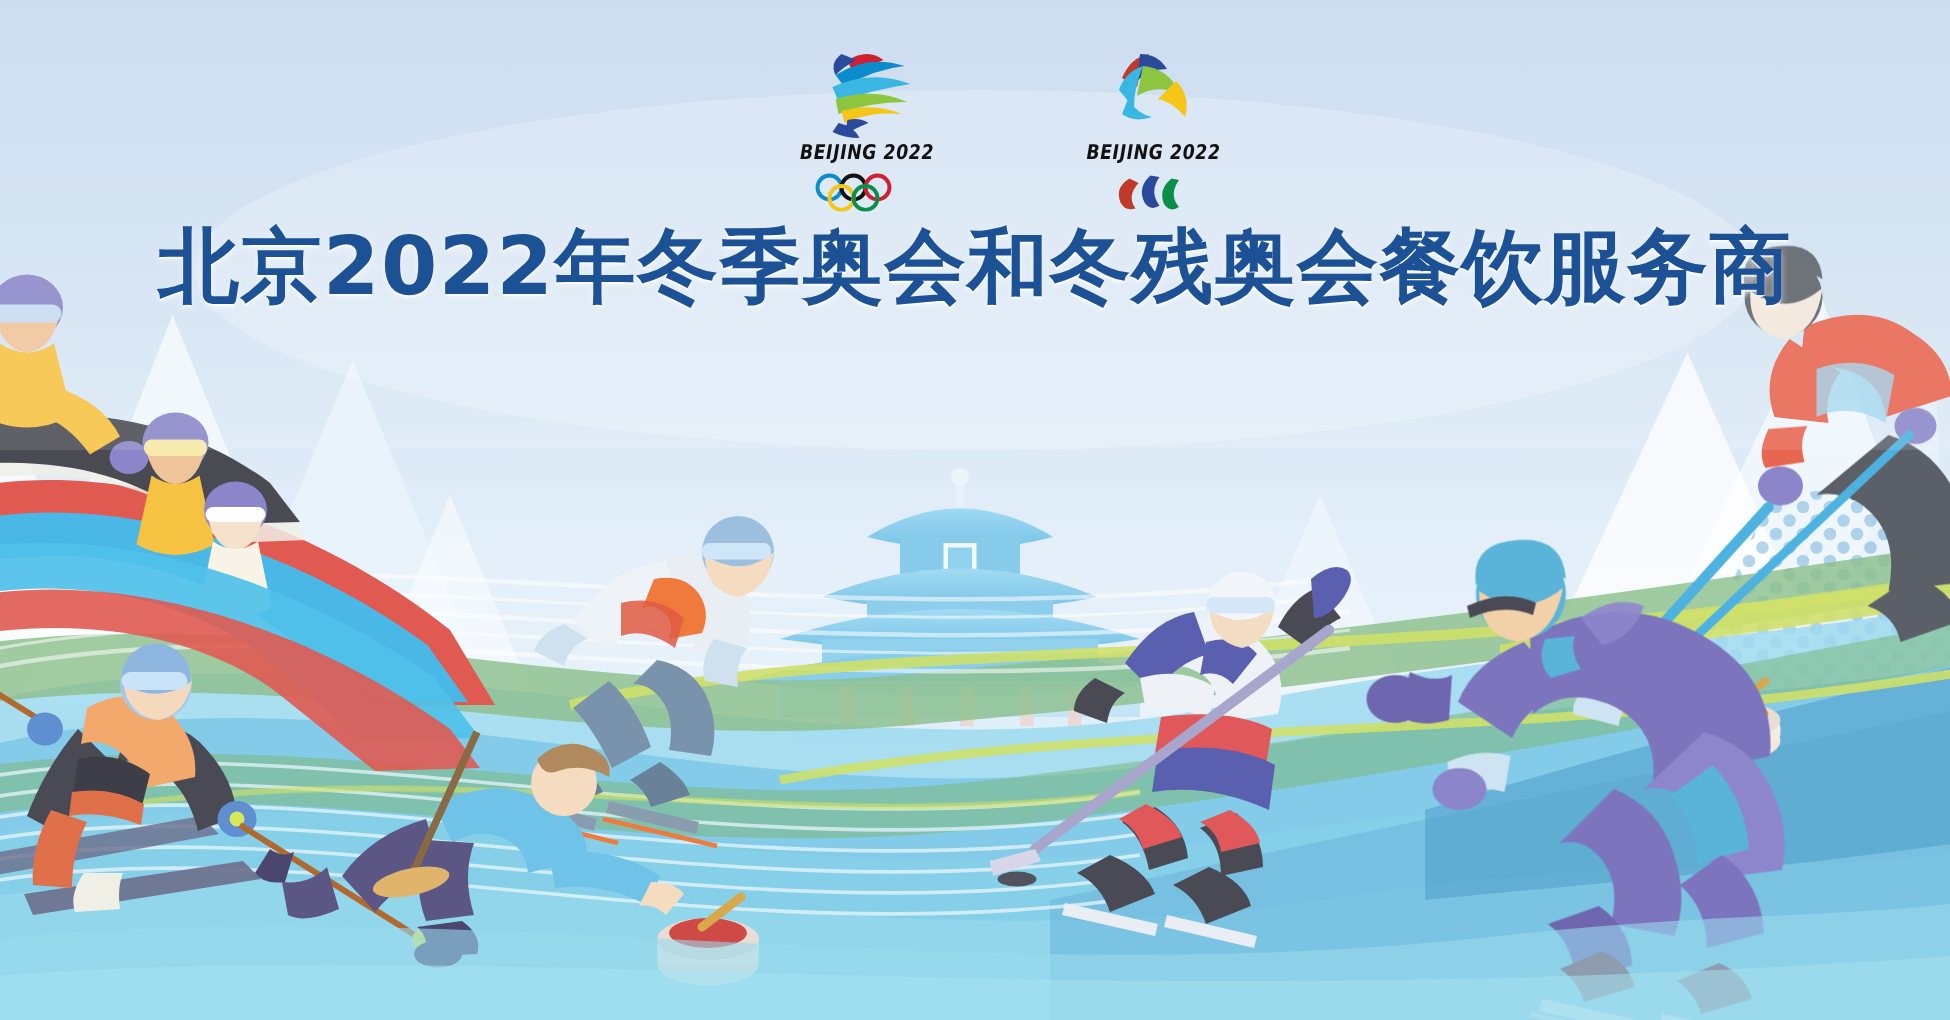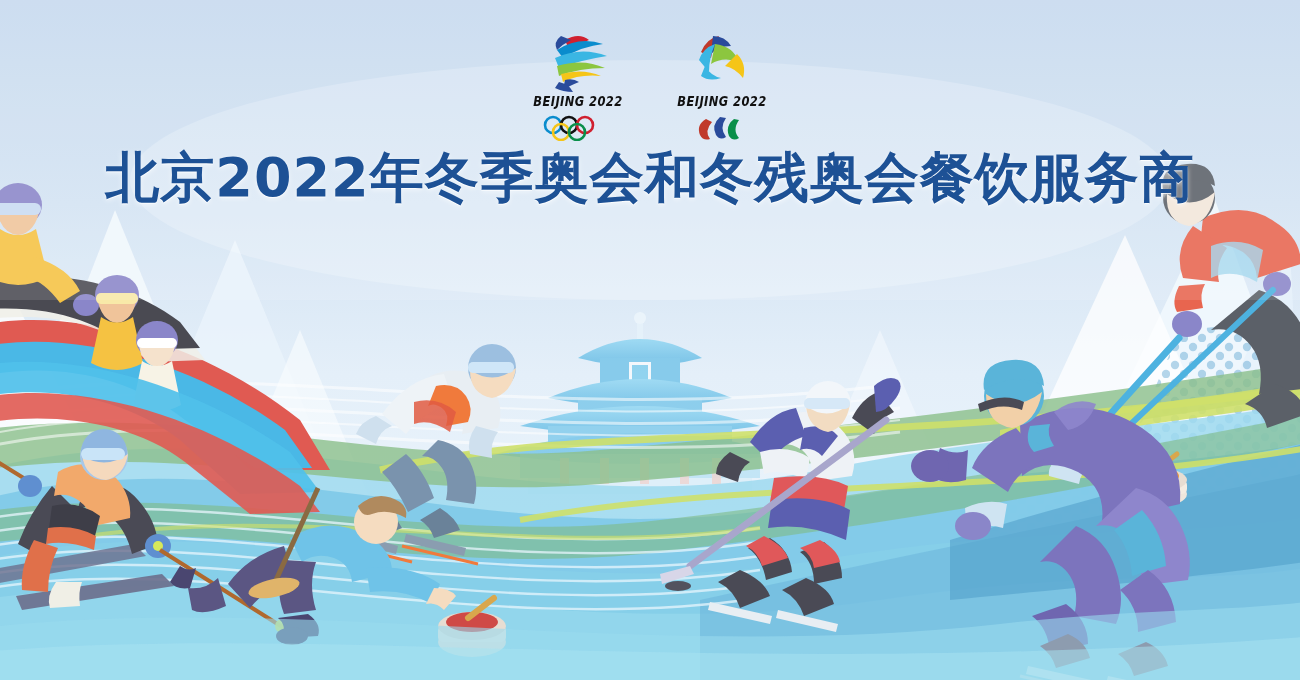--- a/index.html
+++ b/index.html
@@ -14,21 +14,21 @@
     background:linear-gradient(180deg,#c7daee 0%, #d2e2f2 28%, #e2eef8 52%, #eaf4fb 70%, #d4eaf6 100%);
   }
   .layer { position:absolute; inset:0; }
   .svgfull { position:absolute; left:0; top:0; width:1300px; height:680px; display:block; }
 
   
   #emblems {
     position:absolute; left:0; top:30px; width:1300px;
     display:flex; justify-content:center; align-items:flex-start; gap:44px; z-index:40;
   }
-  .emblem { width:100px; display:flex; flex-direction:column; align-items:center; }
+  .emblem { width:100px; display:flex; flex-direction:column; align-items:center;margin-left:47px; }
   .emblem-mark { width:86px; height:62px; }
   .emblem-word {
     font-family:"DejaVu Sans",sans-serif; font-weight:bold; font-style:italic;
     font-size:11.5px; letter-spacing:.4px; color:#111; margin-top:2px;
     transform:scaleY(1.18); white-space:nowrap;
   }
   .emblem-sym { margin-top:7px; height:26px; }
 
   
   #title-wrap {

